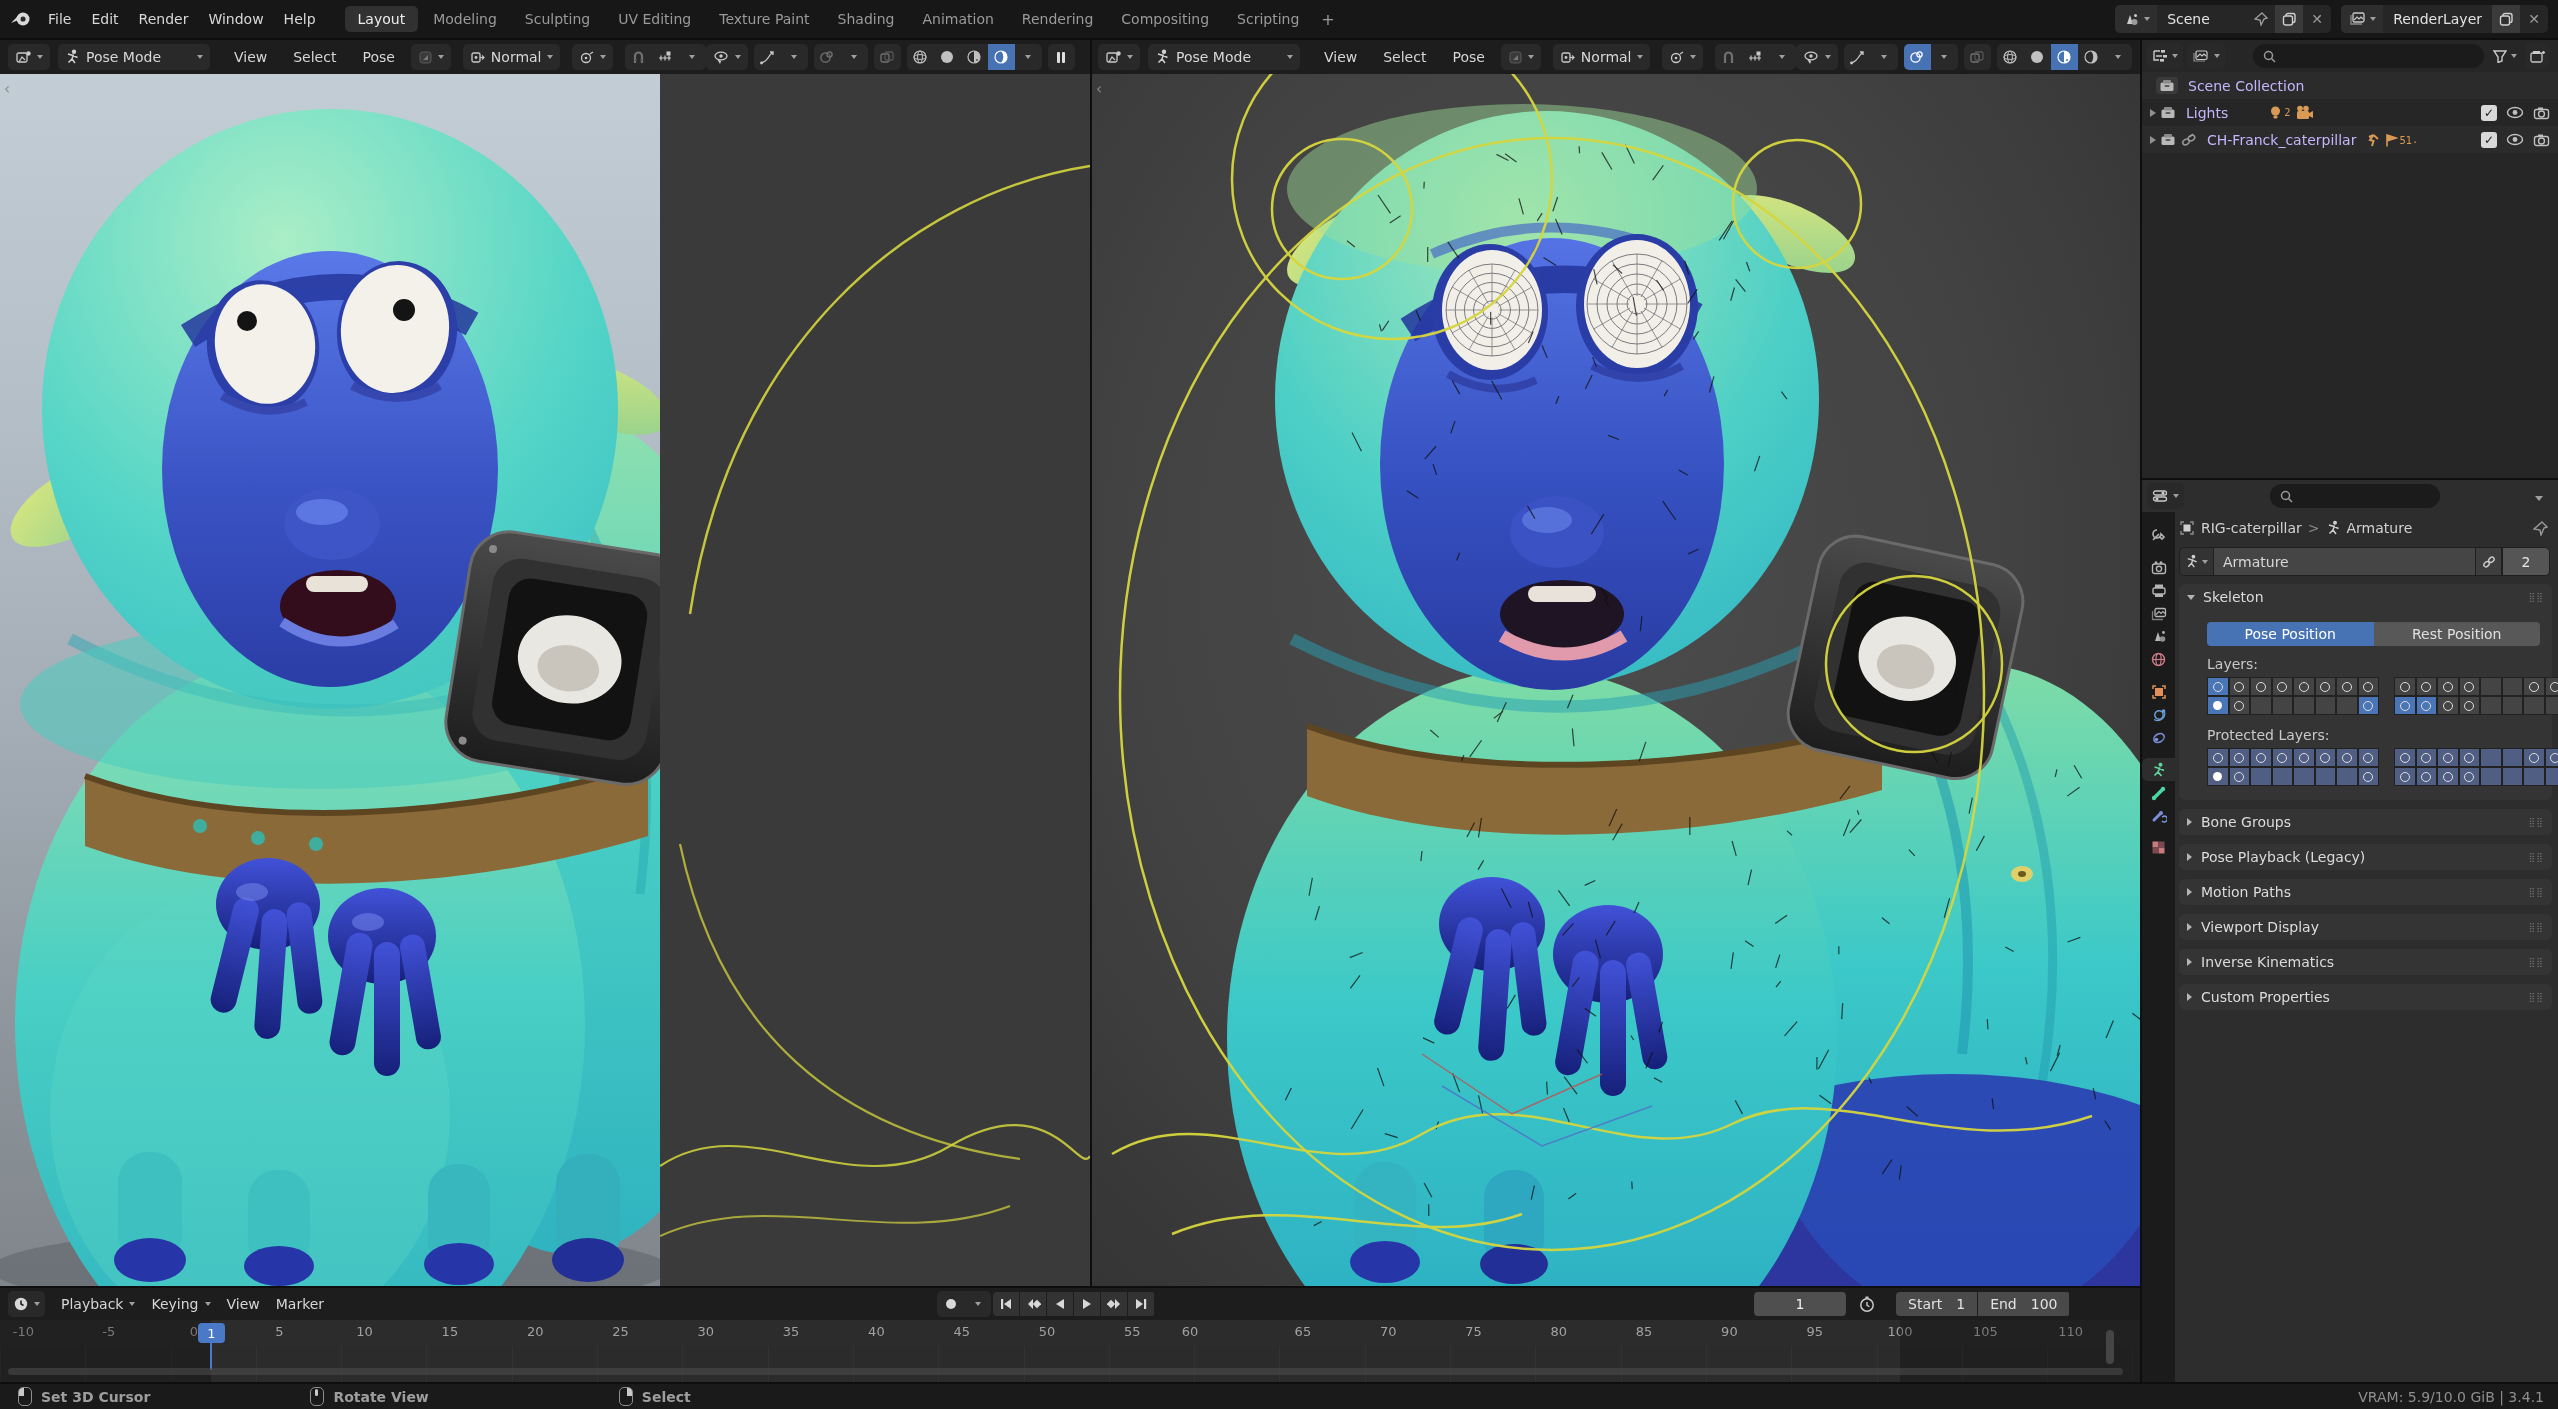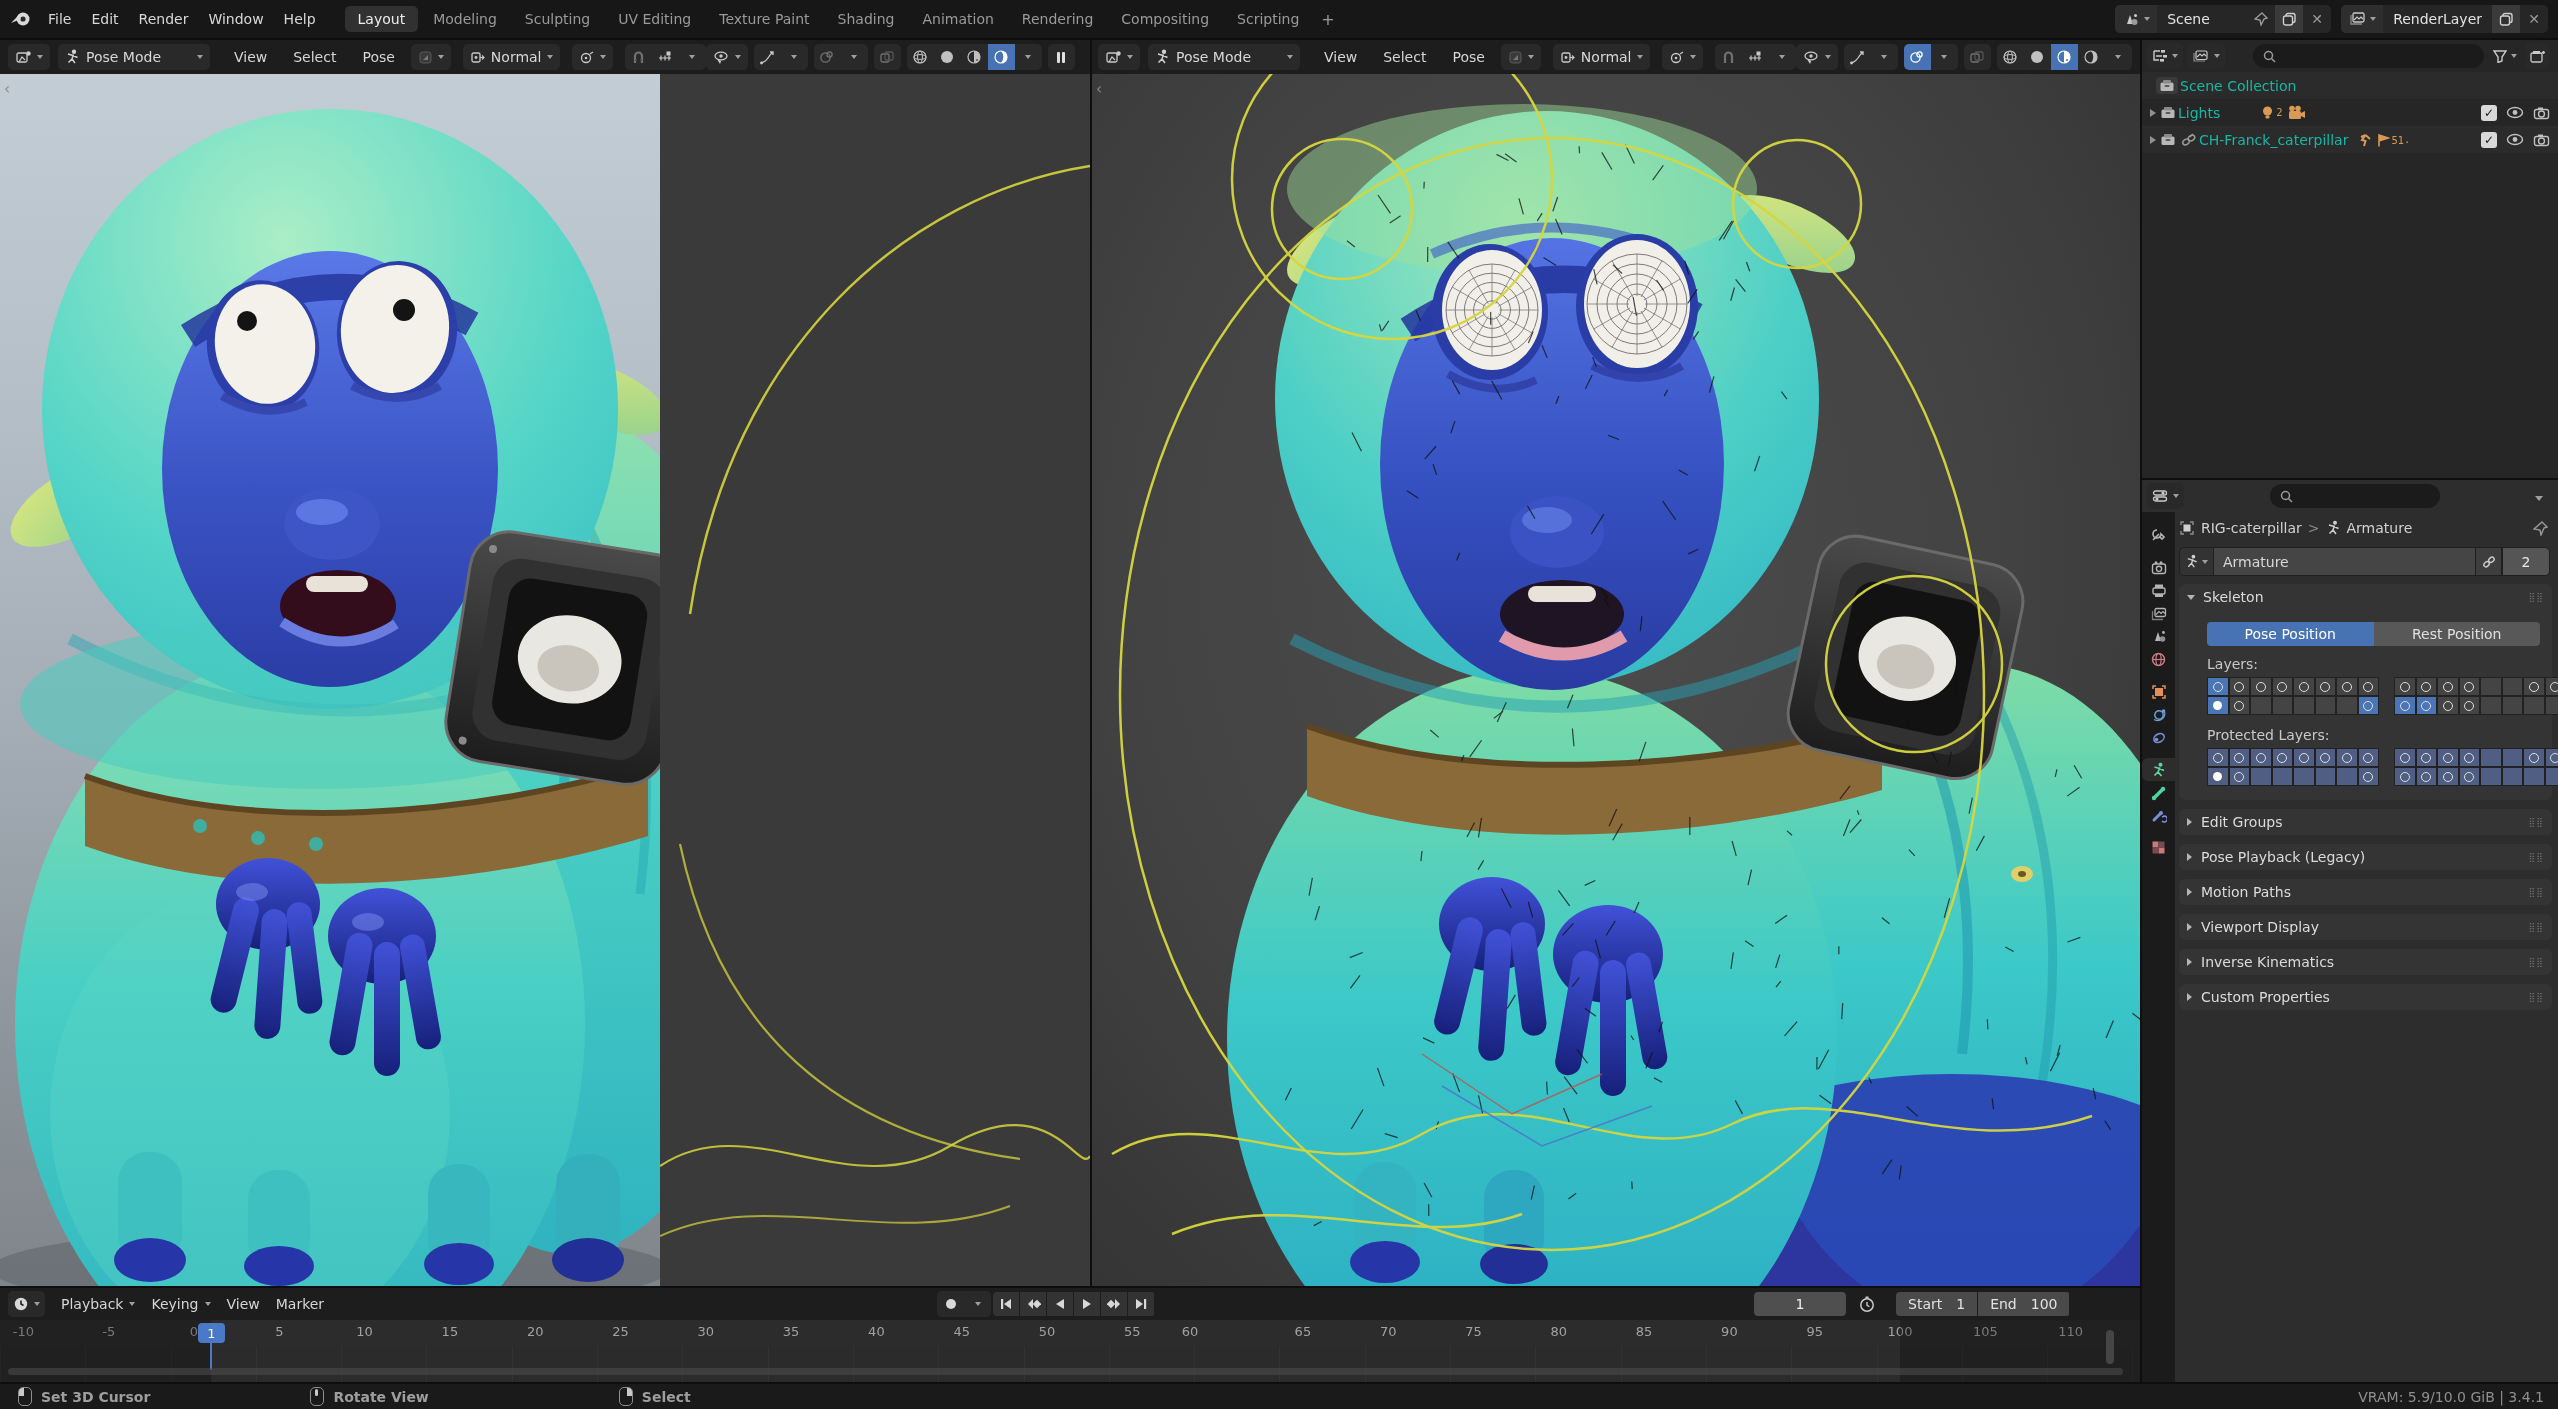--- a/index.html
+++ b/index.html
@@ -35,21 +35,21 @@
   #lightzone{position:absolute;left:0;top:0;width:660px;height:100%;background:linear-gradient(180deg,#c3cdd5 0%,#b6c0c9 25%,#a3acb5 55%,#8d949b 80%,#7f858b 100%);}
   #darkzone{position:absolute;left:660px;top:0;width:430px;height:100%;background:#3a3a3a;}
   #rightzone{position:absolute;left:0;top:0;width:100%;height:100%;background:radial-gradient(ellipse at 45% 40%,#4d4d4d 0%,#424242 55%,#353535 90%);}
   .corner-chev{position:absolute;left:4px;top:6px;color:#8a8a8a;font-size:15px;}
   
   #outliner{position:absolute;left:2142px;top:40px;width:416px;height:438px;background:#262626;}
   .ohead{display:flex;align-items:center;height:32px;padding:0 4px;background:#262626;}
   .searchbox{display:flex;align-items:center;gap:6px;height:24px;background:#1b1b1b;border-radius:12px;padding:0 10px;color:#8a8a8a;}
   .orow{display:flex;align-items:center;height:27px;padding:0 4px;position:relative;}
   .orow.zebra{background:#2b2b2b;}
-  .olabel{color:#14b8a6;margin-left:2px;white-space:nowrap;}
+  .olabel{color:#c4b5fd;margin-left:10px;white-space:nowrap;}
   .oright{position:absolute;right:8px;display:flex;align-items:center;gap:9px;}
   .disc{width:0;height:0;border-top:4px solid transparent;border-bottom:4px solid transparent;border-left:6px solid #909090;margin:0 4px;}
   .ccount{color:#d89a55;font-size:10px;margin-left:1px;align-self:flex-end;padding-bottom:2px;}
   .checkbox{width:16px;height:16px;background:#d8d8d8;border-radius:3px;color:#151515;font-size:12px;font-weight:bold;display:flex;align-items:center;justify-content:center;}
   
   #properties{position:absolute;left:2142px;top:480px;width:416px;height:902px;background:#2d2d2d;}
   #prop-tabs{position:absolute;left:0;top:32px;width:33px;bottom:0;background:#1b1b1b;display:flex;flex-direction:column;align-items:stretch;padding-top:12px;}
   .ptab{height:23px;display:flex;align-items:center;justify-content:center;flex:none;}
   .ptab.active{background:#2d2d2d;border-radius:6px 0 0 6px;}
   .ptab-gap{height:9px;flex:none;}
@@ -1356,21 +1356,21 @@
                   <div class="lcell p"></div>
                 </div>
               </div>
           </div>
         </div>
       </div>
 
       <div class="panel">
         <div class="panel-head">
             <span class="rchev"></span>
-            <span>Edit Groups</span>
+            <span>Bone Groups</span>
             <span class="grip">⣿⣿</span>
           </div>
       </div>
       <div class="panel">
         <div class="panel-head">
             <span class="rchev"></span>
             <span>Pose Playback (Legacy)</span>
             <span class="grip">⣿⣿</span>
           </div>
       </div>

